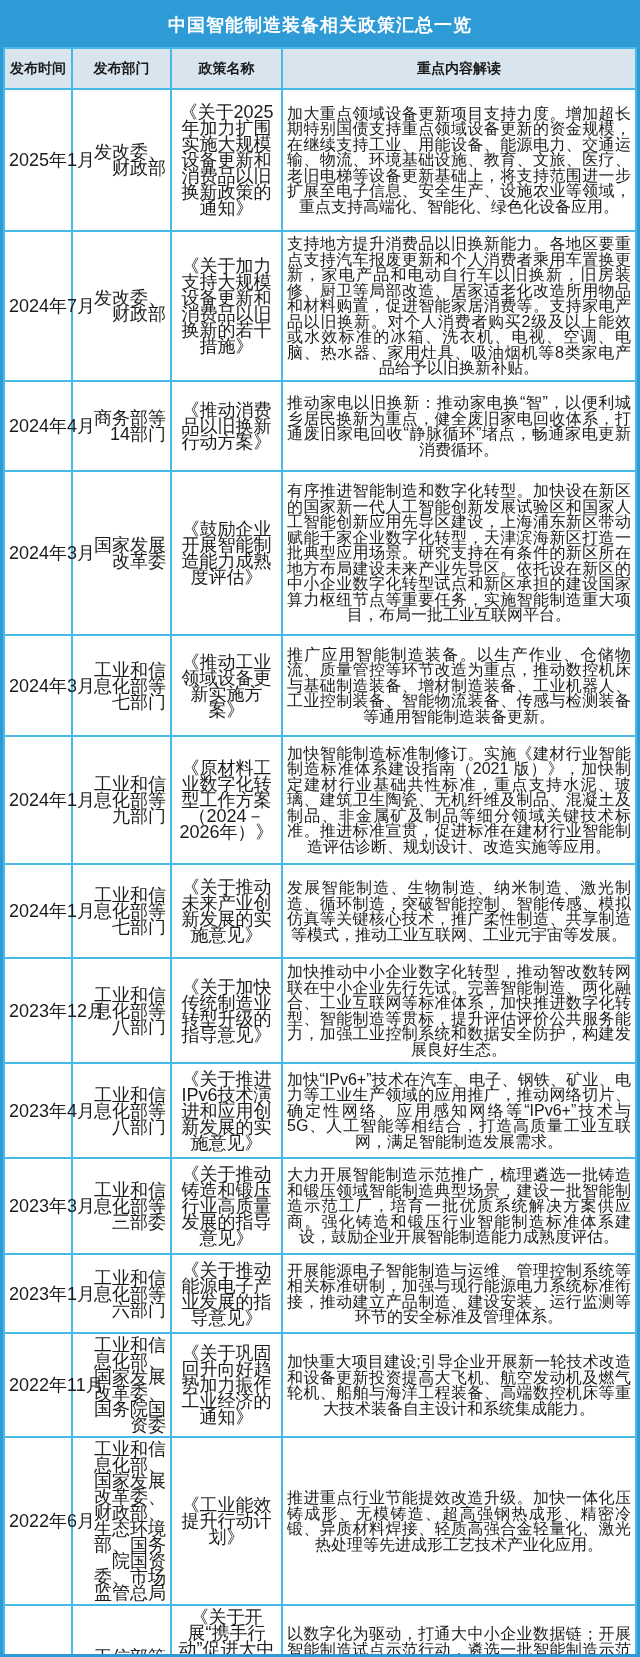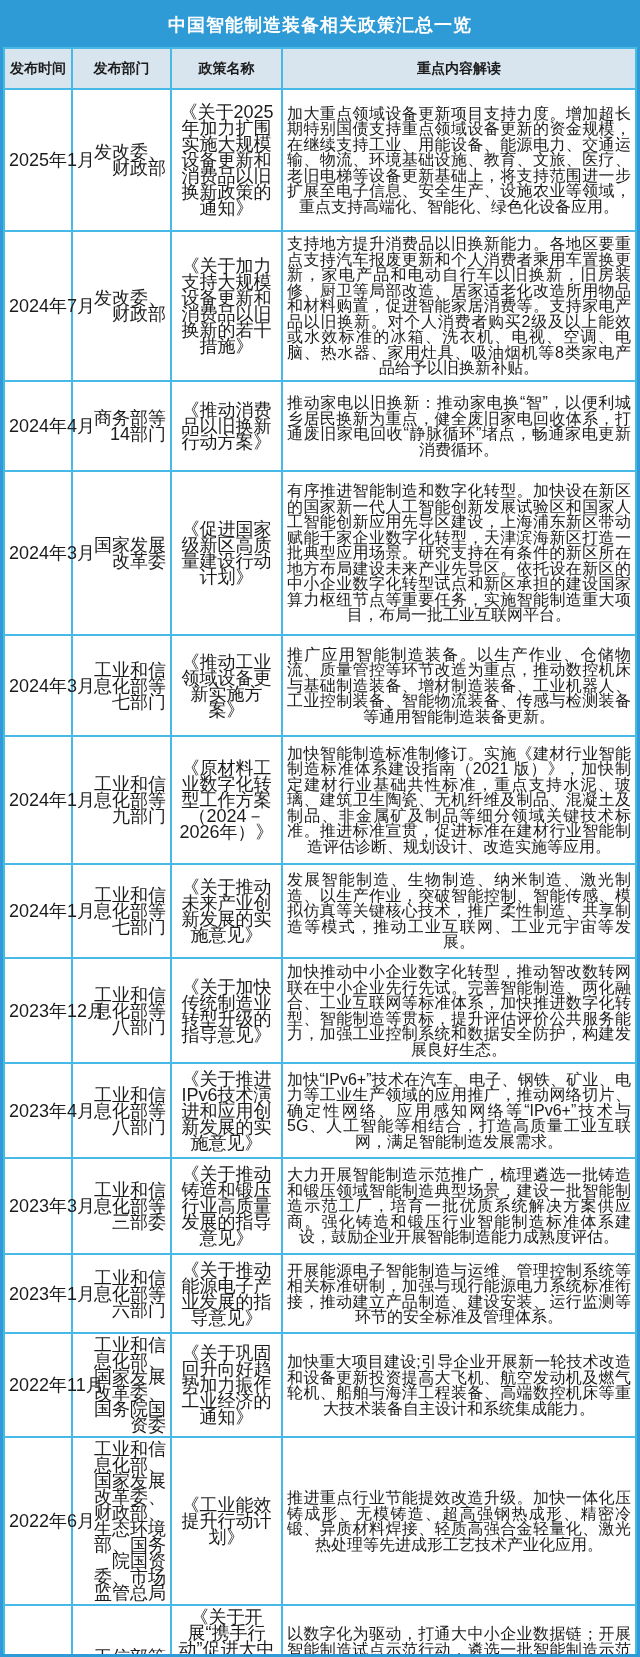--- a/index.html
+++ b/index.html
@@ -166,40 +166,40 @@
       </tr>
       <tr>
         <td class="cell-date">2024年4月</td>
         <td class="cell-dept">商务部等14部门</td>
         <td class="cell-policy">《推动消费品以旧换新行动方案》</td>
         <td class="cell-summary">推动家电以旧换新：推动家电换“智”，以便利城乡居民换新为重点，健全废旧家电回收体系，打通废旧家电回收“静脉循环”堵点，畅通家电更新消费循环。</td>
       </tr>
       <tr>
         <td class="cell-date">2024年3月</td>
         <td class="cell-dept">国家发展改革委</td>
-        <td class="cell-policy">《促进国家级新区高质量建设行动计划》</td>
+        <td class="cell-policy">《鼓励企业开展智能制造能力成熟度评估》</td>
         <td class="cell-summary">有序推进智能制造和数字化转型。加快设在新区的国家新一代人工智能创新发展试验区和国家人工智能创新应用先导区建设，上海浦东新区带动赋能千家企业数字化转型，天津滨海新区打造一批典型应用场景。研究支持在有条件的新区所在地方布局建设未来产业先导区。依托设在新区的中小企业数字化转型试点和新区承担的建设国家算力枢纽节点等重要任务，实施智能制造重大项目，布局一批工业互联网平台。</td>
       </tr>
       <tr>
         <td class="cell-date">2024年3月</td>
         <td class="cell-dept">工业和信息化部等七部门</td>
         <td class="cell-policy">《推动工业领域设备更新实施方案》</td>
         <td class="cell-summary">推广应用智能制造装备。以生产作业、仓储物流、质量管控等环节改造为重点，推动数控机床与基础制造装备、增材制造装备、工业机器人、工业控制装备、智能物流装备、传感与检测装备等通用智能制造装备更新。</td>
       </tr>
       <tr>
         <td class="cell-date">2024年1月</td>
         <td class="cell-dept">工业和信息化部等九部门</td>
         <td class="cell-policy">《原材料工业数字化转型工作方案（2024－2026年）》</td>
         <td class="cell-summary">加快智能制造标准制修订。实施《建材行业智能制造标准体系建设指南（2021 版）》，加快制定建材行业基础共性标准，重点支持水泥、玻璃、建筑卫生陶瓷、无机纤维及制品、混凝土及制品、非金属矿及制品等细分领域关键技术标准。推进标准宣贯，促进标准在建材行业智能制造评估诊断、规划设计、改造实施等应用。</td>
       </tr>
       <tr>
         <td class="cell-date">2024年1月</td>
         <td class="cell-dept">工业和信息化部等七部门</td>
         <td class="cell-policy">《关于推动未来产业创新发展的实施意见》</td>
-        <td class="cell-summary">发展智能制造、生物制造、纳米制造、激光制造、以生产作业，突破智能控制、智能传感、模拟仿真等关键核心技术，推广柔性制造、共享制造等模式，推动工业互联网、工业元宇宙等发展。</td>
+        <td class="cell-summary">发展智能制造、生物制造、纳米制造、激光制造、循环制造，突破智能控制、智能传感、模拟仿真等关键核心技术，推广柔性制造、共享制造等模式，推动工业互联网、工业元宇宙等发展。</td>
       </tr>
       <tr>
         <td class="cell-date">2023年12月</td>
         <td class="cell-dept">工业和信息化部等八部门</td>
         <td class="cell-policy">《关于加快传统制造业转型升级的指导意见》</td>
         <td class="cell-summary">加快推动中小企业数字化转型，推动智改数转网联在中小企业先行先试。完善智能制造、两化融合、工业互联网等标准体系，加快推进数字化转型、智能制造等贯标，提升评估评价公共服务能力，加强工业控制系统和数据安全防护，构建发展良好生态。</td>
       </tr>
       <tr>
         <td class="cell-date">2023年4月</td>
         <td class="cell-dept">工业和信息化部等八部门</td>

